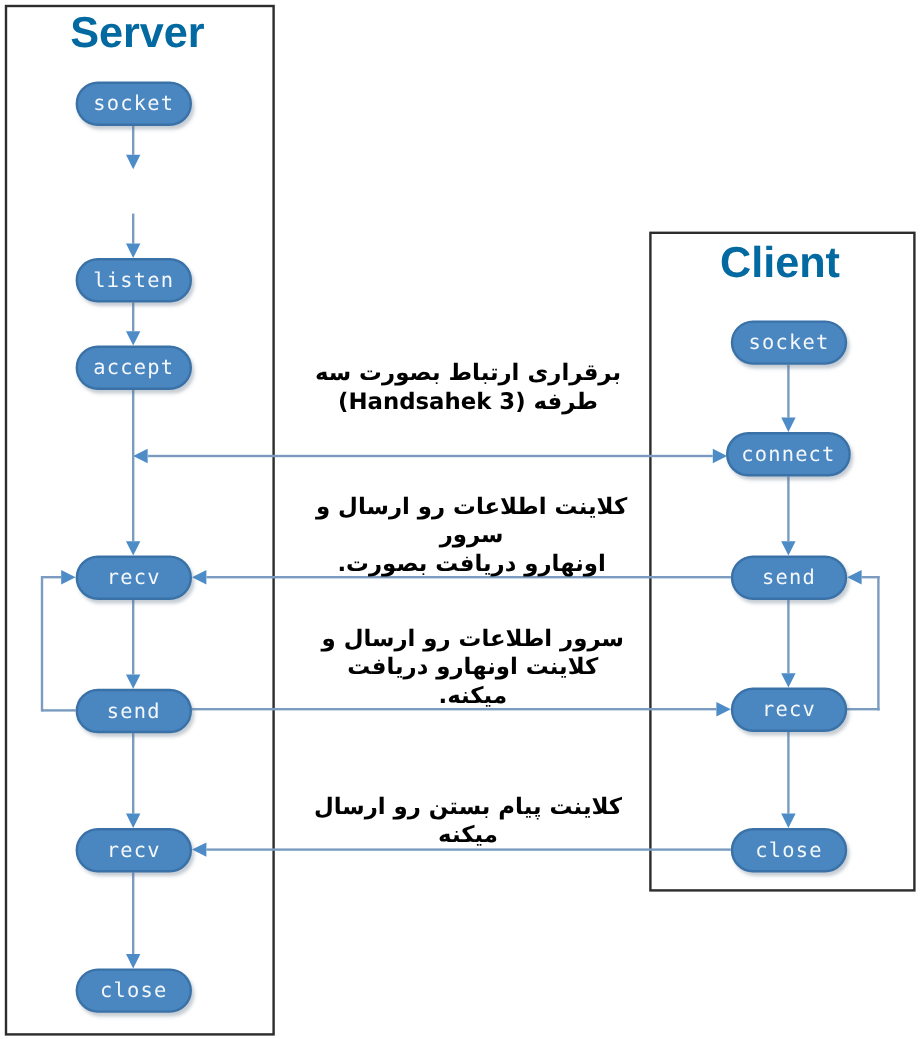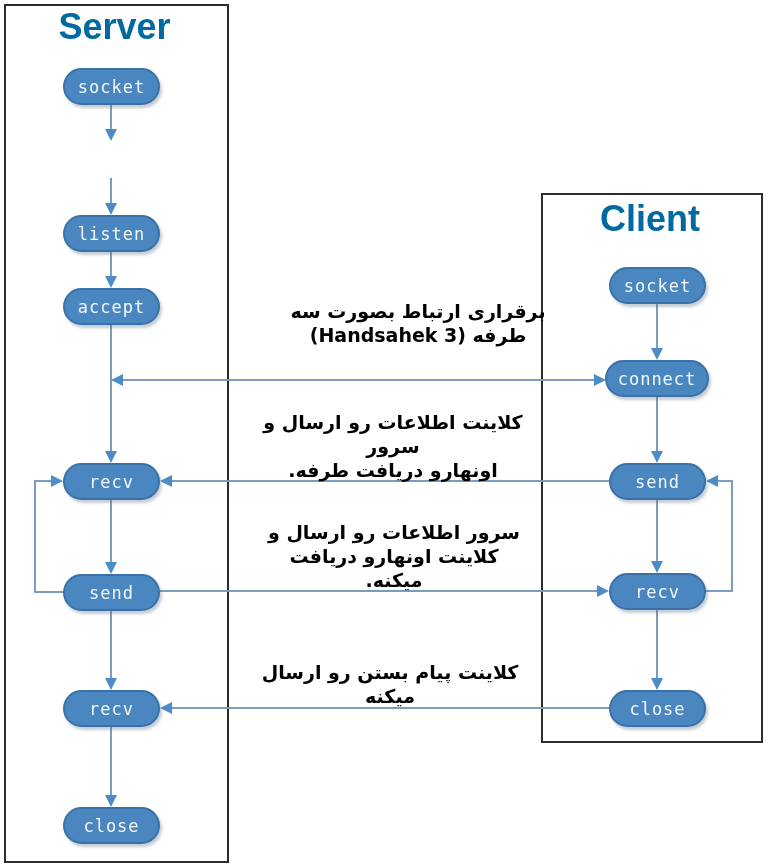--- a/index.html
+++ b/index.html
@@ -106,21 +106,21 @@
   <div class="node" style="left:63px;top:574px;">send</div>
   <div class="node" style="left:63px;top:690px;">recv</div>
   <div class="node" style="left:63px;top:807px;">close</div>
 
   <div class="node" style="left:609px;top:267px;">socket</div>
   <div class="node" style="left:605px;top:360px;width:104px;">connect</div>
   <div class="node" style="left:609px;top:463px;">send</div>
   <div class="node" style="left:609px;top:573px;">recv</div>
   <div class="node" style="left:609px;top:690px;">close</div>
 
-  <div class="note" style="left:255px;top:299px;width:270px;margin-left:28px;">برقراری ارتباط بصورت سه
+  <div class="note" style="left:255px;top:299px;width:270px;">برقراری ارتباط بصورت سه
 طرفه (3 Handsahek)</div>
   <div class="note" style="left:248px;top:410px;width:290px;">کلاینت اطلاعات رو ارسال و سرور
-اونهارو دریافت طرفه.</div>
+اونهارو دریافت بصورت.</div>
   <div class="note" style="left:245px;top:660px;width:290px;">کلاینت پیام بستن رو ارسال میکنه</div>
   <div class="note" style="left:258px;top:520px;width:272px;">سرور اطلاعات رو ارسال و
 کلاینت اونهارو دریافت میکنه.</div>
 
 </div>
 
 </body></html>

